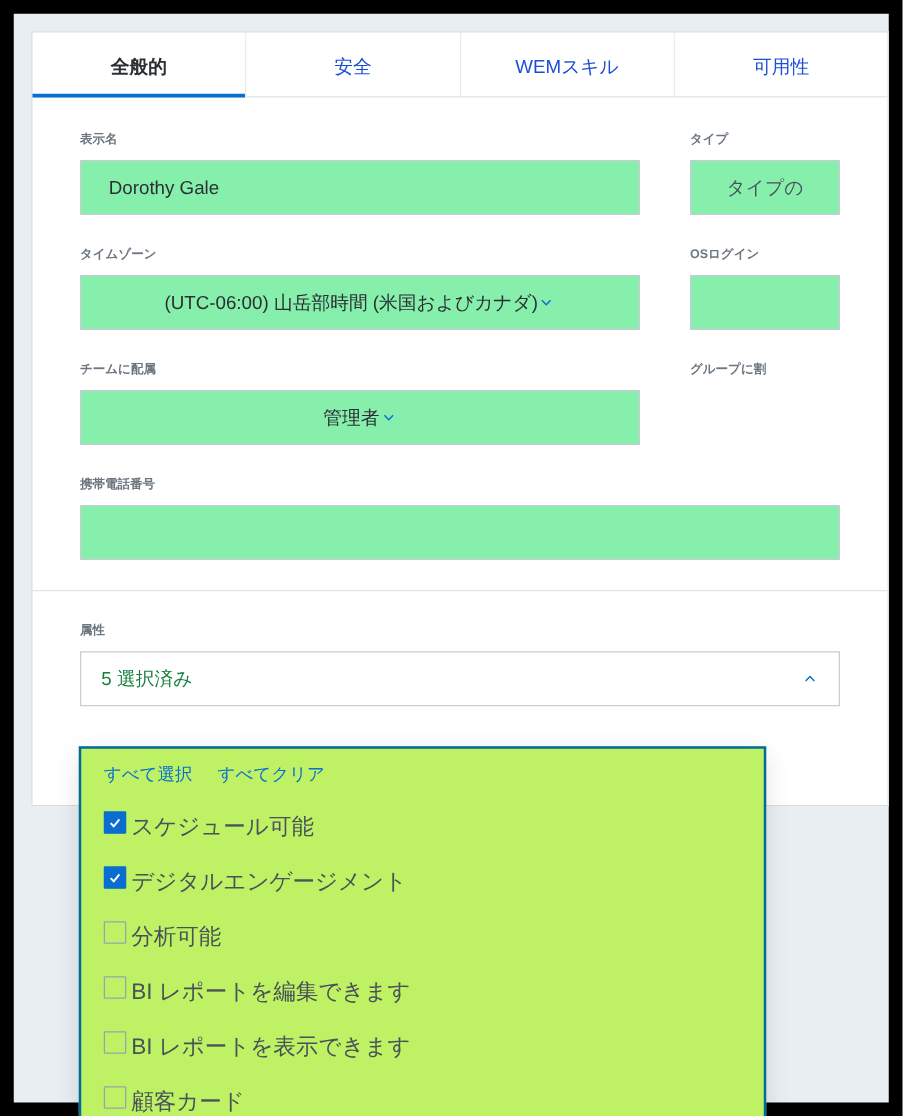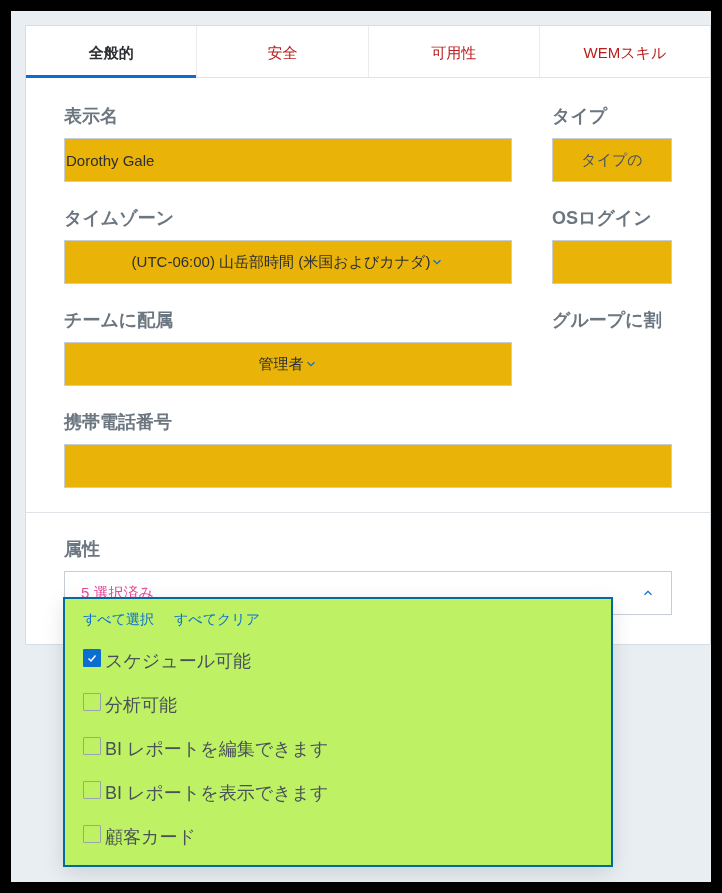--- a/index.html
+++ b/index.html
@@ -28,21 +28,21 @@
 }
 .tabs {
   display: flex;
   border-bottom: 1px solid #e0e4e8;
 }
 .tab {
   flex: 1;
   text-align: center;
   padding: 18px 0 14px 0;
   font-size: 15px;
-  color: #b91c1c;
+  color: #1d4ed8;
   cursor: pointer;
   position: relative;
 }
 .tab.active {
   color: #2b2f33;
   font-weight: 700;
 }
 .tab.active::after {
   content: "";
   position: absolute;
@@ -56,34 +56,34 @@
   padding: 26px 38px 0 38px;
 }
 .row {
   display: flex;
   gap: 40px;
   margin-bottom: 24px;
 }
 .field { flex: 1; min-width: 0; }
 .field.right { width: 120px; flex: 0 0 auto; }
 .label {
-  font-size: 18px;
+  font-size: 10px;
   color: #6b7680;
   font-weight: 600;
   margin-bottom: 10px;
   display: block;
 }
 .input, .select {
   width: 100%;
   height: 44px;
   border: 1px solid #c7cdd4;
   font-size: 15px;
-  padding: 0 1px;
+  padding: 0 22px;
   color: #2b2f33;
-  background: #eab308;
+  background: #86efac;
   display: flex;
   align-items: center;
   justify-content: space-between;
 }
 .input::placeholder { color: #888; }
 .select { cursor: pointer; justify-content: center; }
 .chev {
   width: 14px;
   height: 14px;
   flex: 0 0 auto;
@@ -98,21 +98,21 @@
 
 .attr-select {
   width: 100%;
   height: 44px;
   border: 1px solid #c7cdd4;
   padding: 0 16px;
   display: flex;
   align-items: center;
   justify-content: space-between;
   font-size: 15px;
-  color: #ec4899;
+  color: #15803d;
   cursor: pointer;
 }
 .dropdown {
   position: absolute;
   left: 52px;
   top: 586px;
   width: 550px;
   background: #bef264;
   border: 2px solid #0369a1;
   box-shadow: 0 6px 20px rgba(0,0,0,0.12);
@@ -156,22 +156,22 @@
 .right-cut .input, .right-cut .select { overflow: hidden; white-space: nowrap; }
 </style>
 </head>
 <body>
 
 <div class="outer">
   <div class="card">
     <div class="tabs">
       <div class="tab active">全般的</div>
       <div class="tab">安全</div>
+      <div class="tab">WEMスキル</div>
       <div class="tab">可用性</div>
-      <div class="tab">WEMスキル</div>
     </div>
 
     <div class="form">
       <div class="row">
         <div class="field">
           <span class="label">表示名</span>
           <input class="input" value="Dorothy Gale" style="">
         </div>
         <div class="field right right-cut">
           <span class="label">タイプ</span>
@@ -245,20 +245,28 @@
     <div id="dd-items">
         <div class="dd-item">
           <span class="cb checked">
             <svg viewBox="0 0 24 24">
               <polyline points="5 13 10 18 19 7"></polyline>
             </svg>
           </span>
           <span>スケジュール可能</span>
         </div>
         <div class="dd-item">
+          <span class="cb checked">
+            <svg viewBox="0 0 24 24">
+              <polyline points="5 13 10 18 19 7"></polyline>
+            </svg>
+          </span>
+          <span>デジタルエンゲージメント</span>
+        </div>
+        <div class="dd-item">
           <span class="cb"></span>
           <span>分析可能</span>
         </div>
         <div class="dd-item">
           <span class="cb"></span>
           <span>BI レポートを編集できます</span>
         </div>
         <div class="dd-item">
           <span class="cb"></span>
           <span>BI レポートを表示できます</span>

